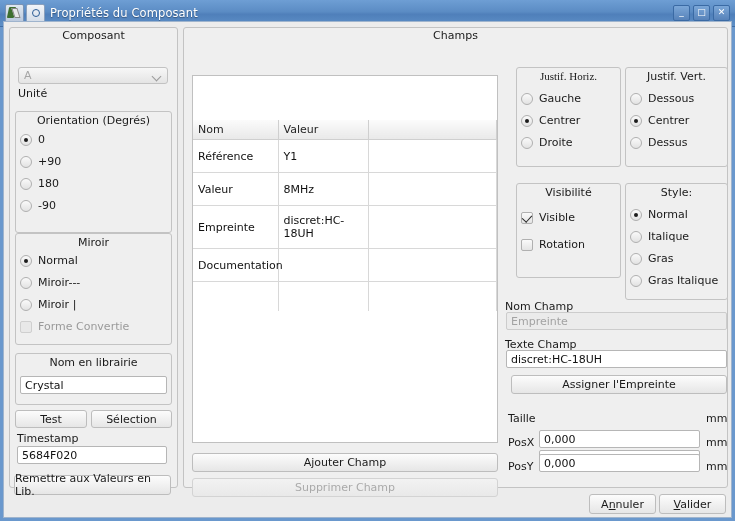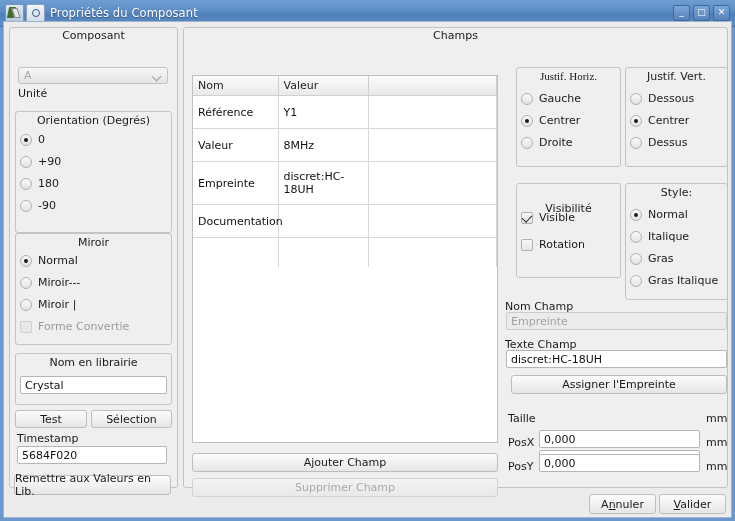--- a/index.html
+++ b/index.html
@@ -68,21 +68,21 @@
   .combo .arrow:after{content:"";position:absolute;left:0;top:2px;width:6px;height:6px;
     border:solid #9b9b9b;border-width:0 0 1.4px 1.4px;transform:rotate(-45deg);}
   
   .btn{position:absolute;box-sizing:border-box;border:1px solid #bdbdbd;border-radius:3px;
     background:linear-gradient(#fcfcfc,#e6e6e6);display:flex;align-items:center;justify-content:center;
     font-size:11px;color:#1a1a1a;}
   .btn.dis{color:#aaaaaa;background:linear-gradient(#f2f2f2,#e9e9e9);border-color:#d3d3d3;}
   .btn u{text-decoration:underline;}
   
   .grid{position:absolute;box-sizing:border-box;background:#fff;border:1px solid #c0c0c0;overflow:hidden;}
-  .grid table{border-collapse:collapse;width:100%;table-layout:fixed;}
+  .grid table{border-collapse:collapse;width:100%;table-layout:fixed;margin-top:44px;}
   .grid th{
     background:linear-gradient(#fbfbfb,#e9e9e9);border:1px solid #cfcfcf;border-top:none;border-left:none;
     font-weight:normal;font-size:11px;color:#242424;text-align:left;padding:2px 5px;height:15px;
   }
   .grid td{border-right:1px solid #d8d8d8;border-bottom:1px solid #d8d8d8;
     font-size:11px;color:#111;padding:8px 5px;height:16px;vertical-align:middle;}
   .grid .filler td{border-bottom:none;border-right:1px solid #d8d8d8;height:auto;}
   .unitmm{position:absolute;font-size:11px;color:#1a1a1a;}
 </style>
 </head>
@@ -245,21 +245,21 @@
     <div class="radio on" style="left:626px;top:92px;">
         <span class="dot"></span>
         <span>Centrer</span>
       </div>
     <div class="radio" style="left:626px;top:114px;">
         <span class="dot"></span>
         <span>Dessus</span>
       </div>
 
     <div class="gb" style="left:512px;top:161px;width:105px;height:95px;"></div>
-    <div class="gb-title" style="left:512px;top:164px;width:105px;margin-top:16px;">Visibilité</div>
+    <div class="gb-title" style="left:512px;top:164px;width:105px;">Visibilité</div>
     <div class="cb on" style="left:517px;top:189px;">
         <span class="box"></span>
         <span>Visible</span>
       </div>
     <div class="cb" style="left:517px;top:216px;">
         <span class="box"></span>
         <span>Rotation</span>
       </div>
 
     <div class="gb" style="left:621px;top:161px;width:103px;height:117px;"></div>

